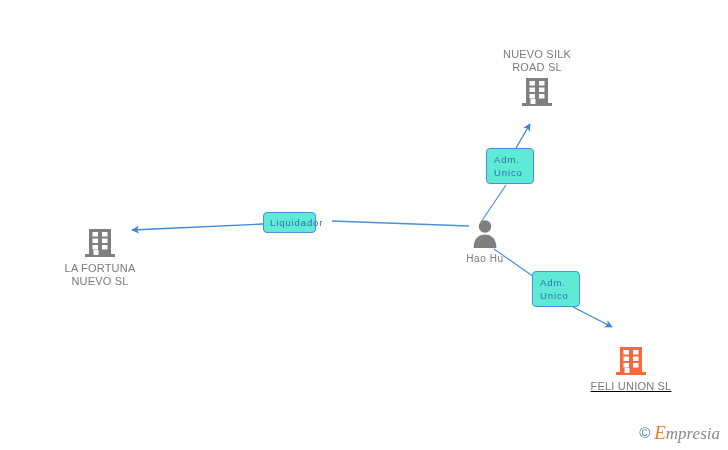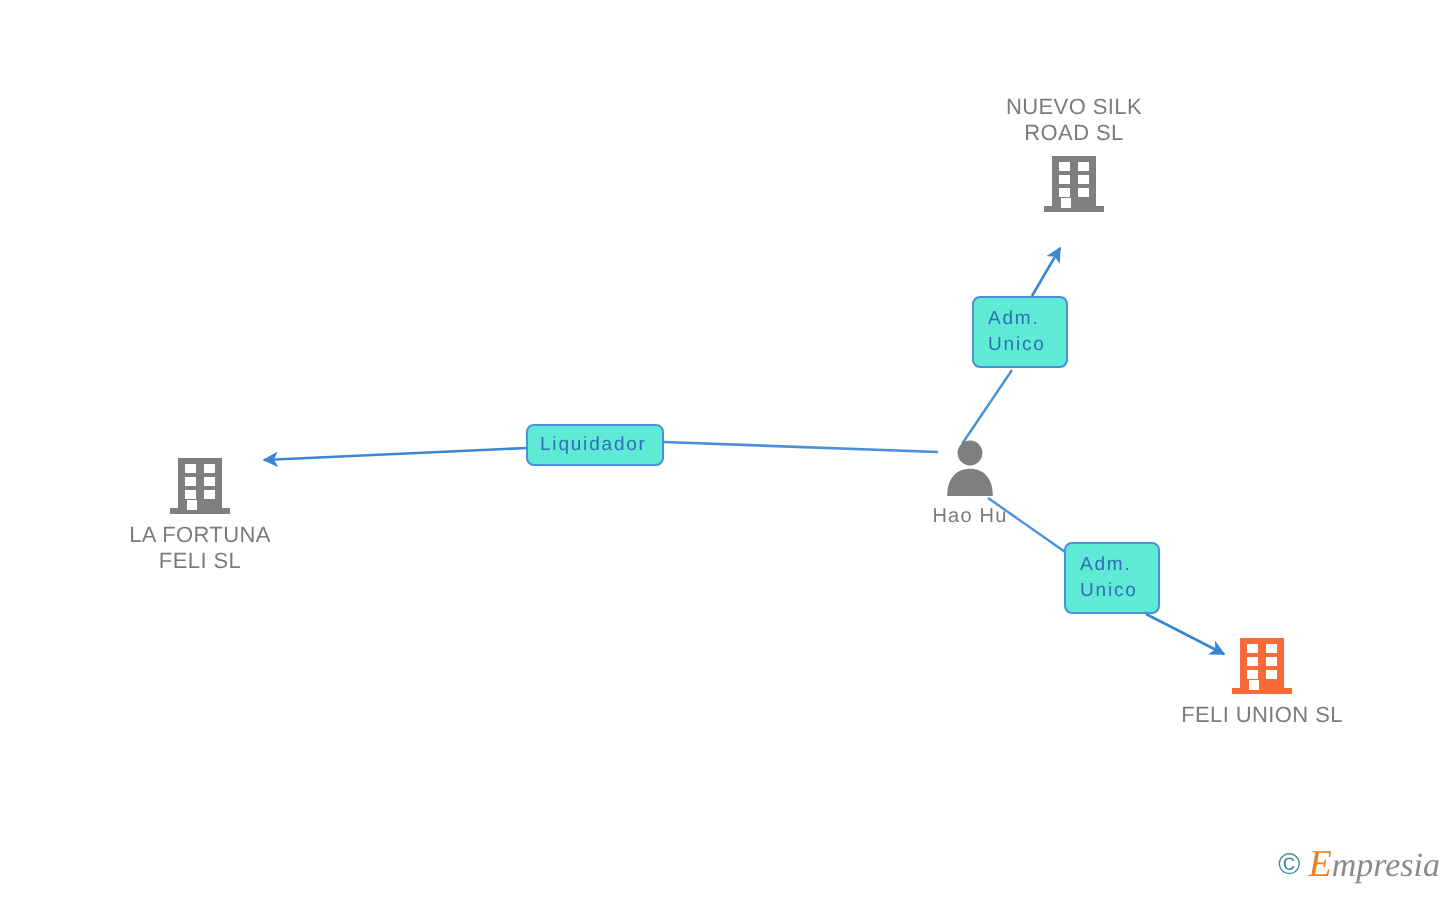--- a/index.html
+++ b/index.html
@@ -165,24 +165,24 @@
           <rect x="19" y="6" width="5.5" height="4.5"></rect>
           <rect x="9.5" y="12.5" width="5.5" height="4.5"></rect>
           <rect x="19" y="12.5" width="5.5" height="4.5"></rect>
           <rect x="9.5" y="19" width="5.5" height="4.5"></rect>
           <rect x="19" y="19" width="5.5" height="4.5"></rect>
           <rect x="10.5" y="24" width="5" height="5"></rect>
         </g>
       </svg>
     </span>
     <span class="node-label below">LA FORTUNA
-FELI SL</span>
-  </div>
-
-  <div class="node" style="left:631px; top:316px;">
+NUEVO SL</span>
+  </div>
+
+  <div class="node" style="left:631px; top:344px;text-decoration:underline;">
     <span class="glyph">
       <svg width="34" height="34" viewBox="0 0 34 34" aria-hidden="true">
         <g fill="#f96a38">
           <rect x="6" y="3" width="22" height="26"></rect>
           <rect x="2" y="28" width="30" height="3"></rect>
         </g>
         <g fill="#ffffff">
           <rect x="9.5" y="6" width="5.5" height="4.5"></rect>
           <rect x="19" y="6" width="5.5" height="4.5"></rect>
           <rect x="9.5" y="12.5" width="5.5" height="4.5"></rect>
@@ -202,21 +202,21 @@
         <circle cx="15" cy="8.5" r="6.2" fill="#7f7f7f"></circle>
         <path d="M 3.6 30 C 3.6 20.4 8.8 16.4 15 16.4 C 21.2 16.4 26.4 20.4 26.4 30 Z" fill="#7f7f7f"></path>
       </svg>
     </span>
     <span class="person-label">Hao Hu</span>
   </div>
 
   <div class="chip two-line" style="left:486px; top:148px; width:48px;">Adm.
 Unico</div>
 
-  <div class="chip" style="left:263px; top:212px; width:69px;">Liquidador</div>
+  <div class="chip" style="left:263px; top:212px; width:53px;">Liquidador</div>
 
   <div class="chip two-line" style="left:532px; top:271px; width:48px;">Adm.
 Unico</div>
 
   <div id="watermark">
     <span class="copy">©</span>
     <span class="brand"><span class="cap">E</span><span>mpresia</span></span>
   </div>
 
 </div>

